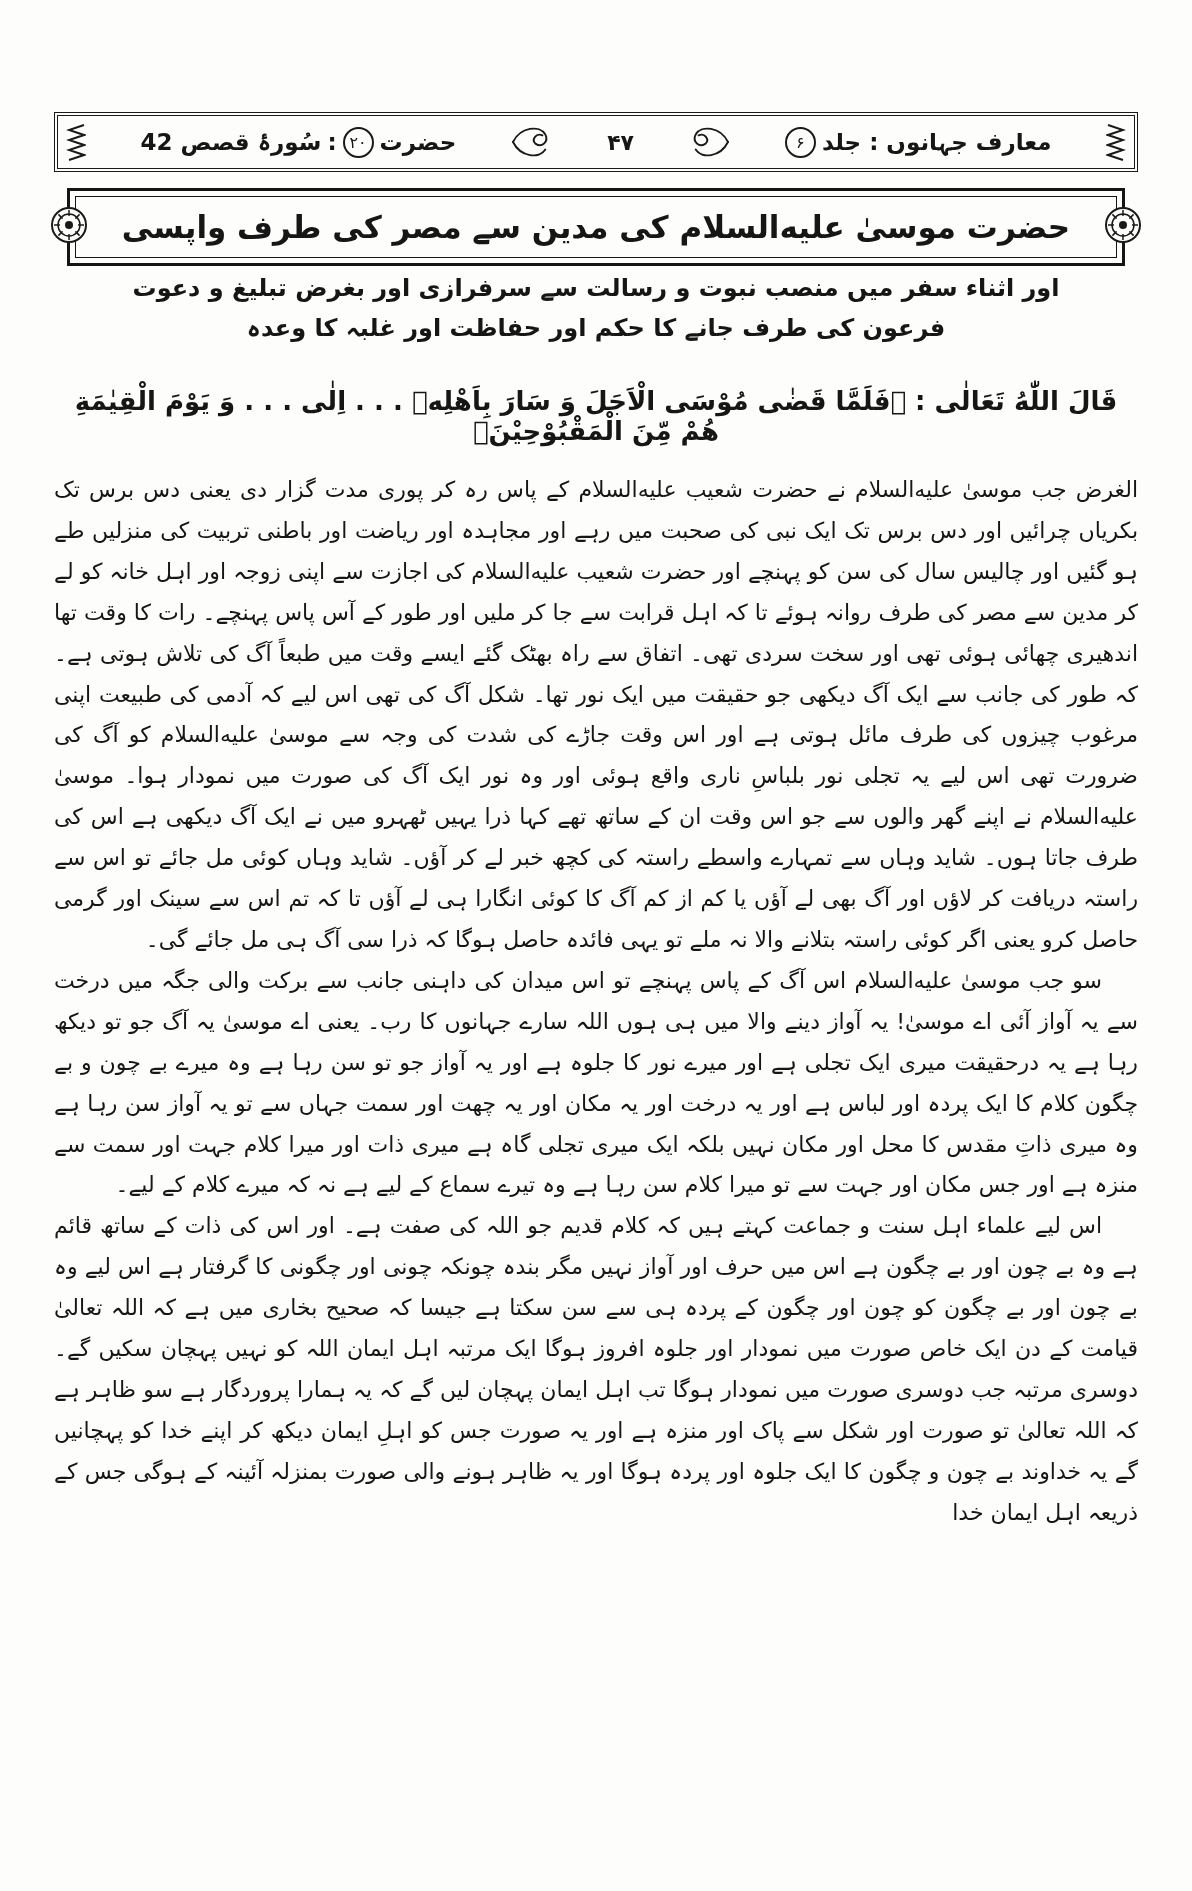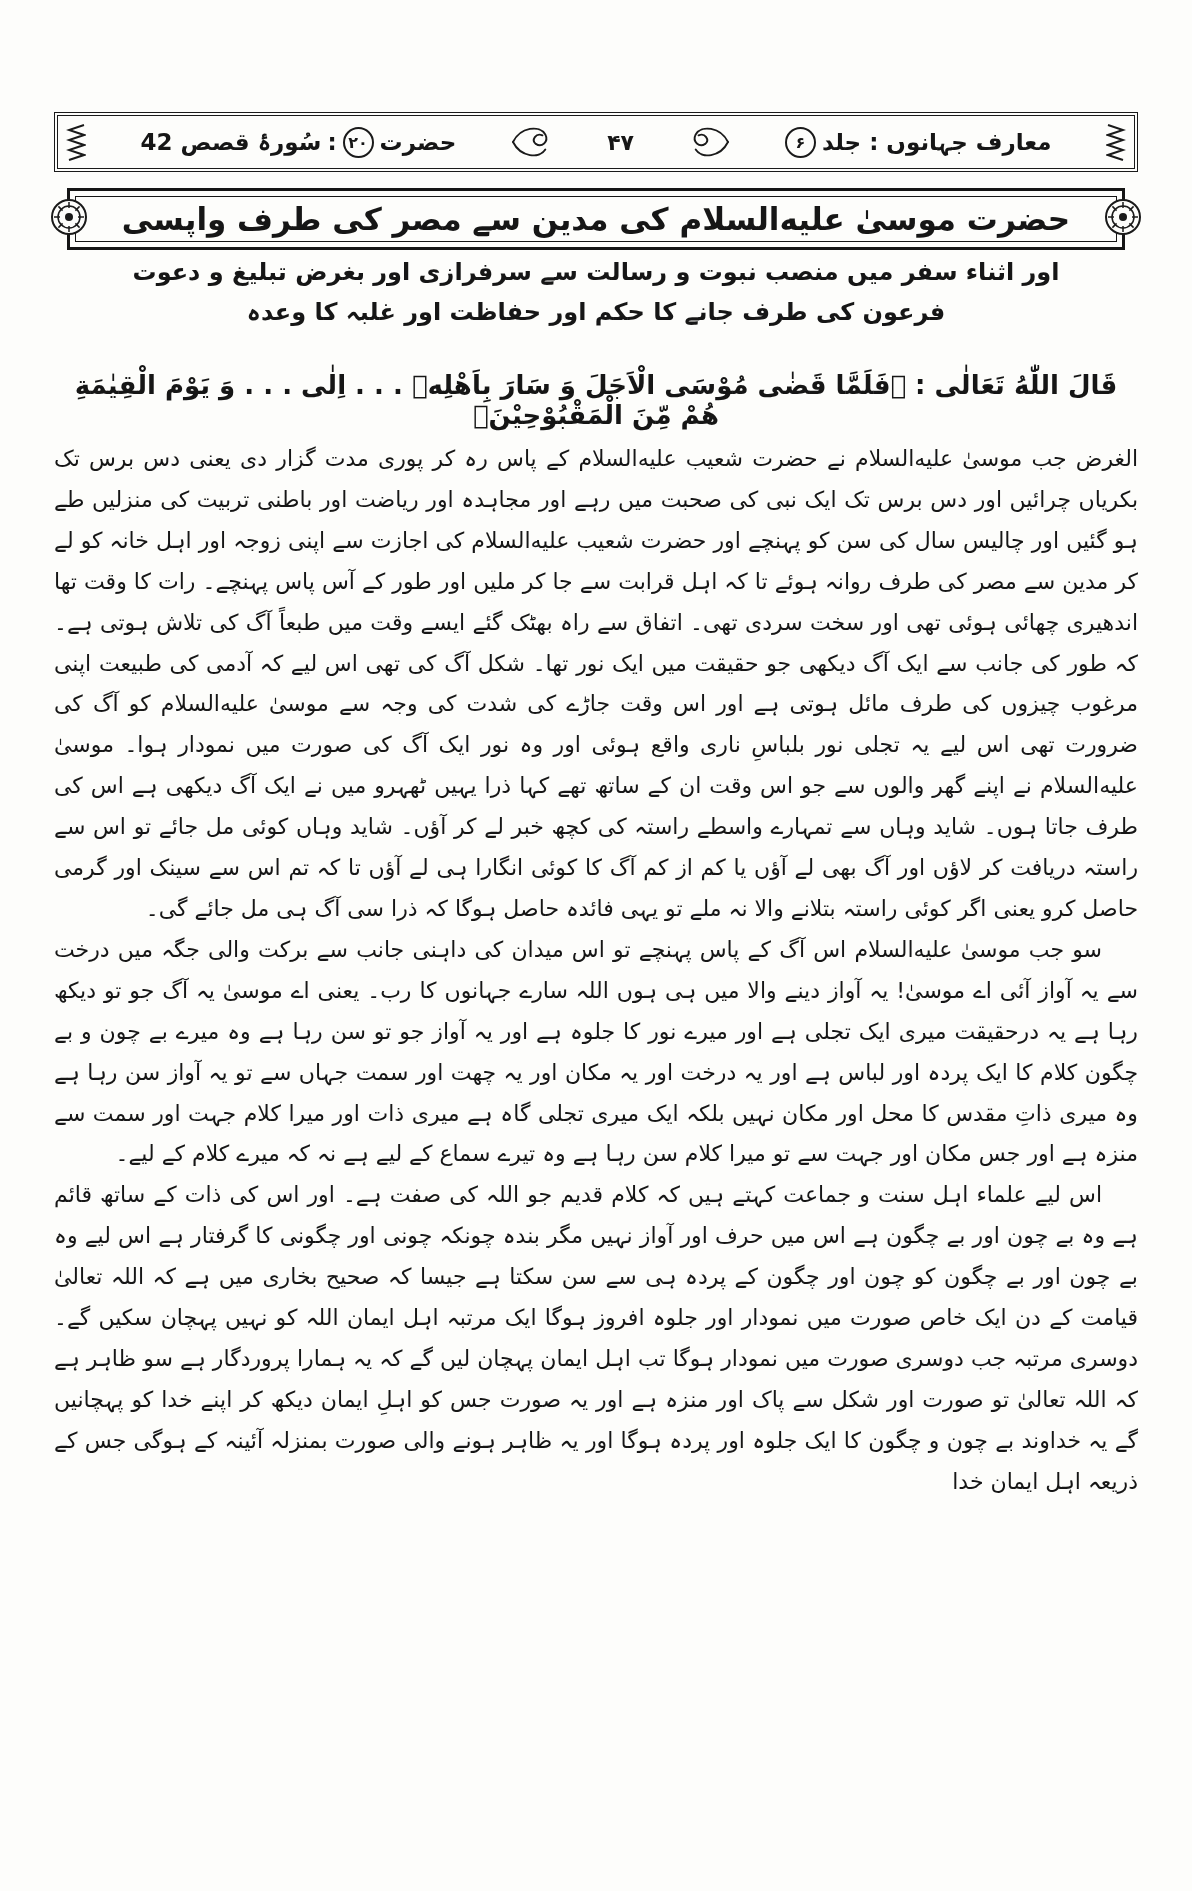--- a/index.html
+++ b/index.html
@@ -20,46 +20,46 @@
     height:60px;
     display:flex; align-items:center; justify-content:space-between;
     padding:0 8px;
     font-weight:bold; font-size:23px;
   }
   .hb-cell{ display:flex; align-items:center; gap:6px; white-space:nowrap; }
   .hb-page{ font-size:22px; letter-spacing:2px; }
   .circle-num{
     display:inline-block; width:31px; height:31px;
     border:2px solid #1a1a1a; border-radius:50%;
-    font-size:16px; line-height:27px; text-align:center; font-weight:bold;
+    font-size:16px; line-height:27px; text-align:center; font-weight:normal;
   }
   .orn{ display:inline-flex; align-items:center; }
   .mirror{ transform:scaleX(-1); }
   
   .title-wrap{ display:flex; justify-content:center; margin-top:16px; }
   .title-box{
     position:relative;
     border:3px solid #151515; padding:5px;
     background:#fdfdfb;
   }
   .title-inner{
     border:1.5px solid #151515;
-    padding:4px 46px;
+    padding:12px 46px;
     font-size:31px; font-weight:bold; text-align:center;
     letter-spacing:0;
   }
   .rosette{ position:absolute; top:50%; transform:translateY(-50%); }
   .rosette.left{ left:-20px; }
   .rosette.right{ right:-20px; }
   
   .subtitle{ text-align:center; font-weight:bold; font-size:24px; margin-top:8px; }
   .subtitle.second{ margin-top:12px; }
   .verse{ text-align:center; font-weight:bold; font-size:26px; margin-top:44px; }
   
-  .body-text{ margin-top:9px; }
+  .body-text{ margin-top:24px; }
   .para{
     font-size:22px; line-height:1.86; text-align:justify;
   }
   .para + .para{ text-indent:36px; }
 </style>
 </head>
 <body>
 
 <div class="page">
 

